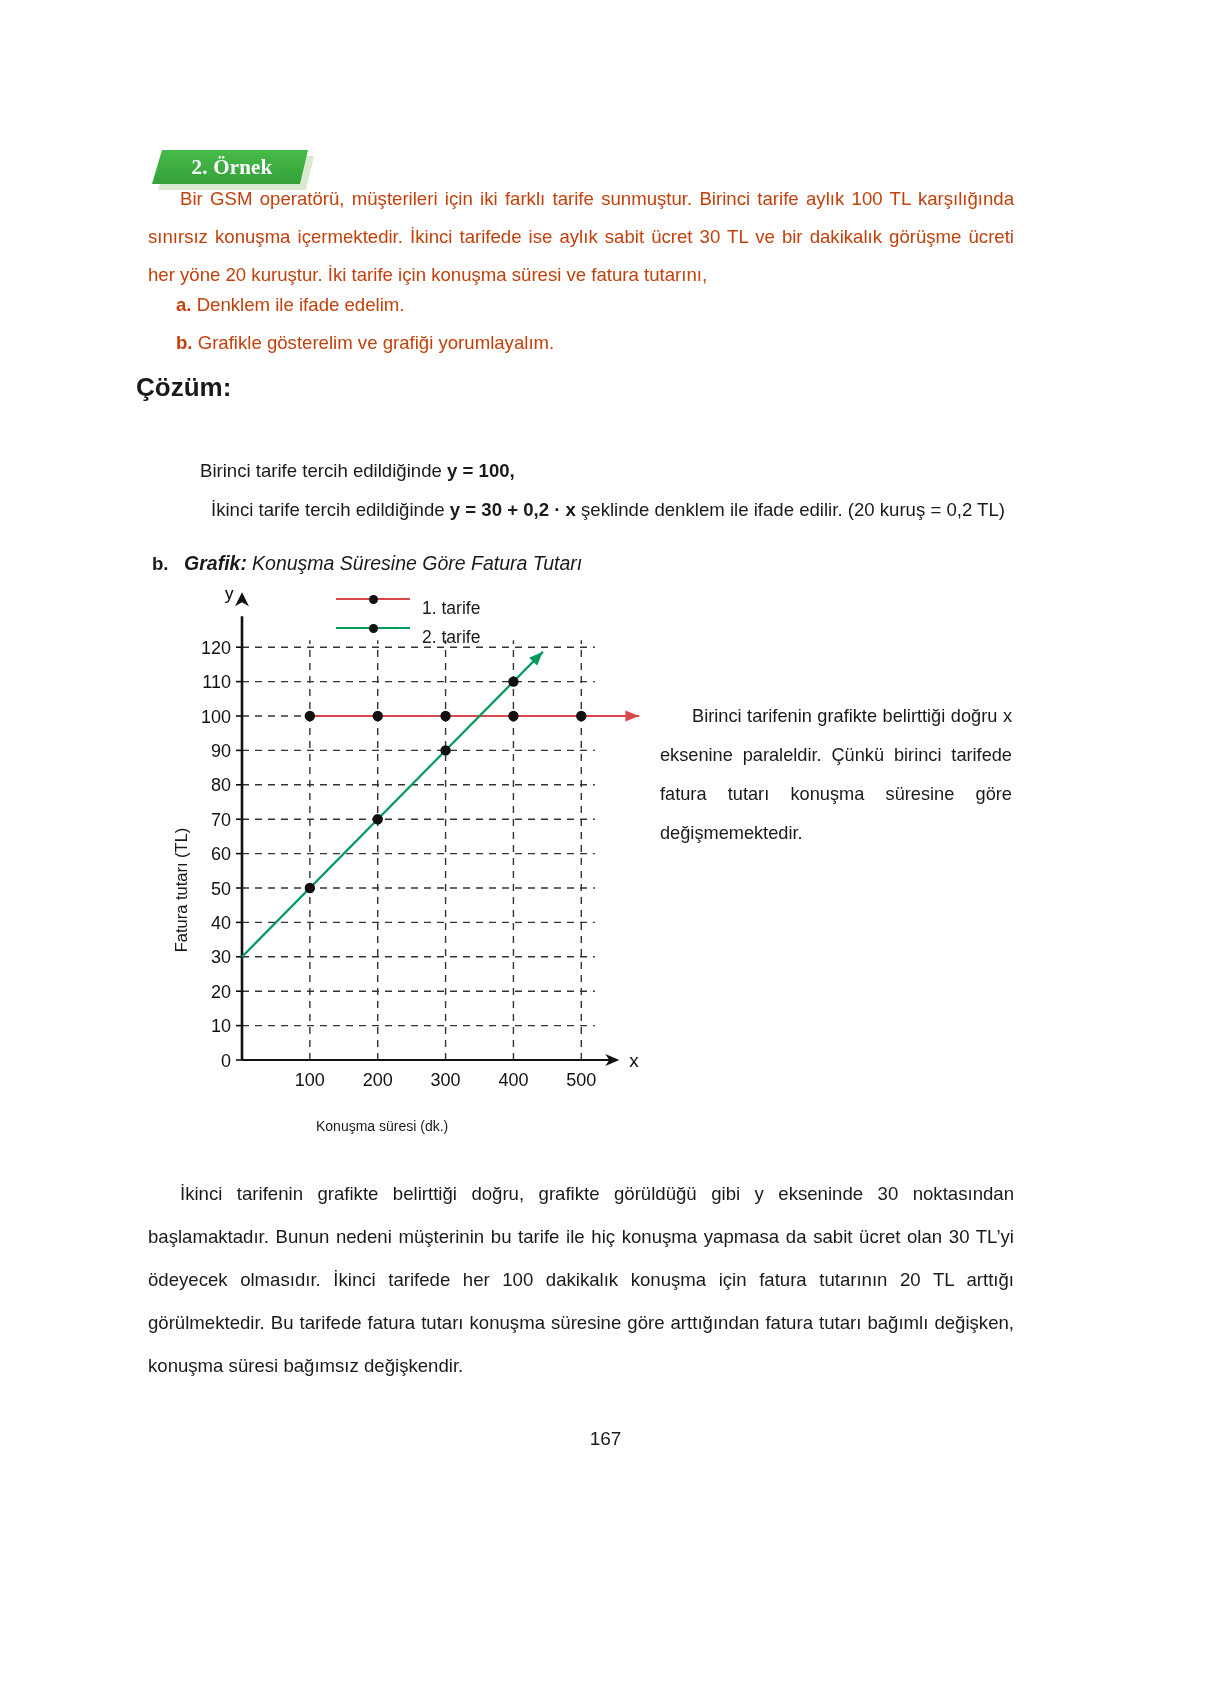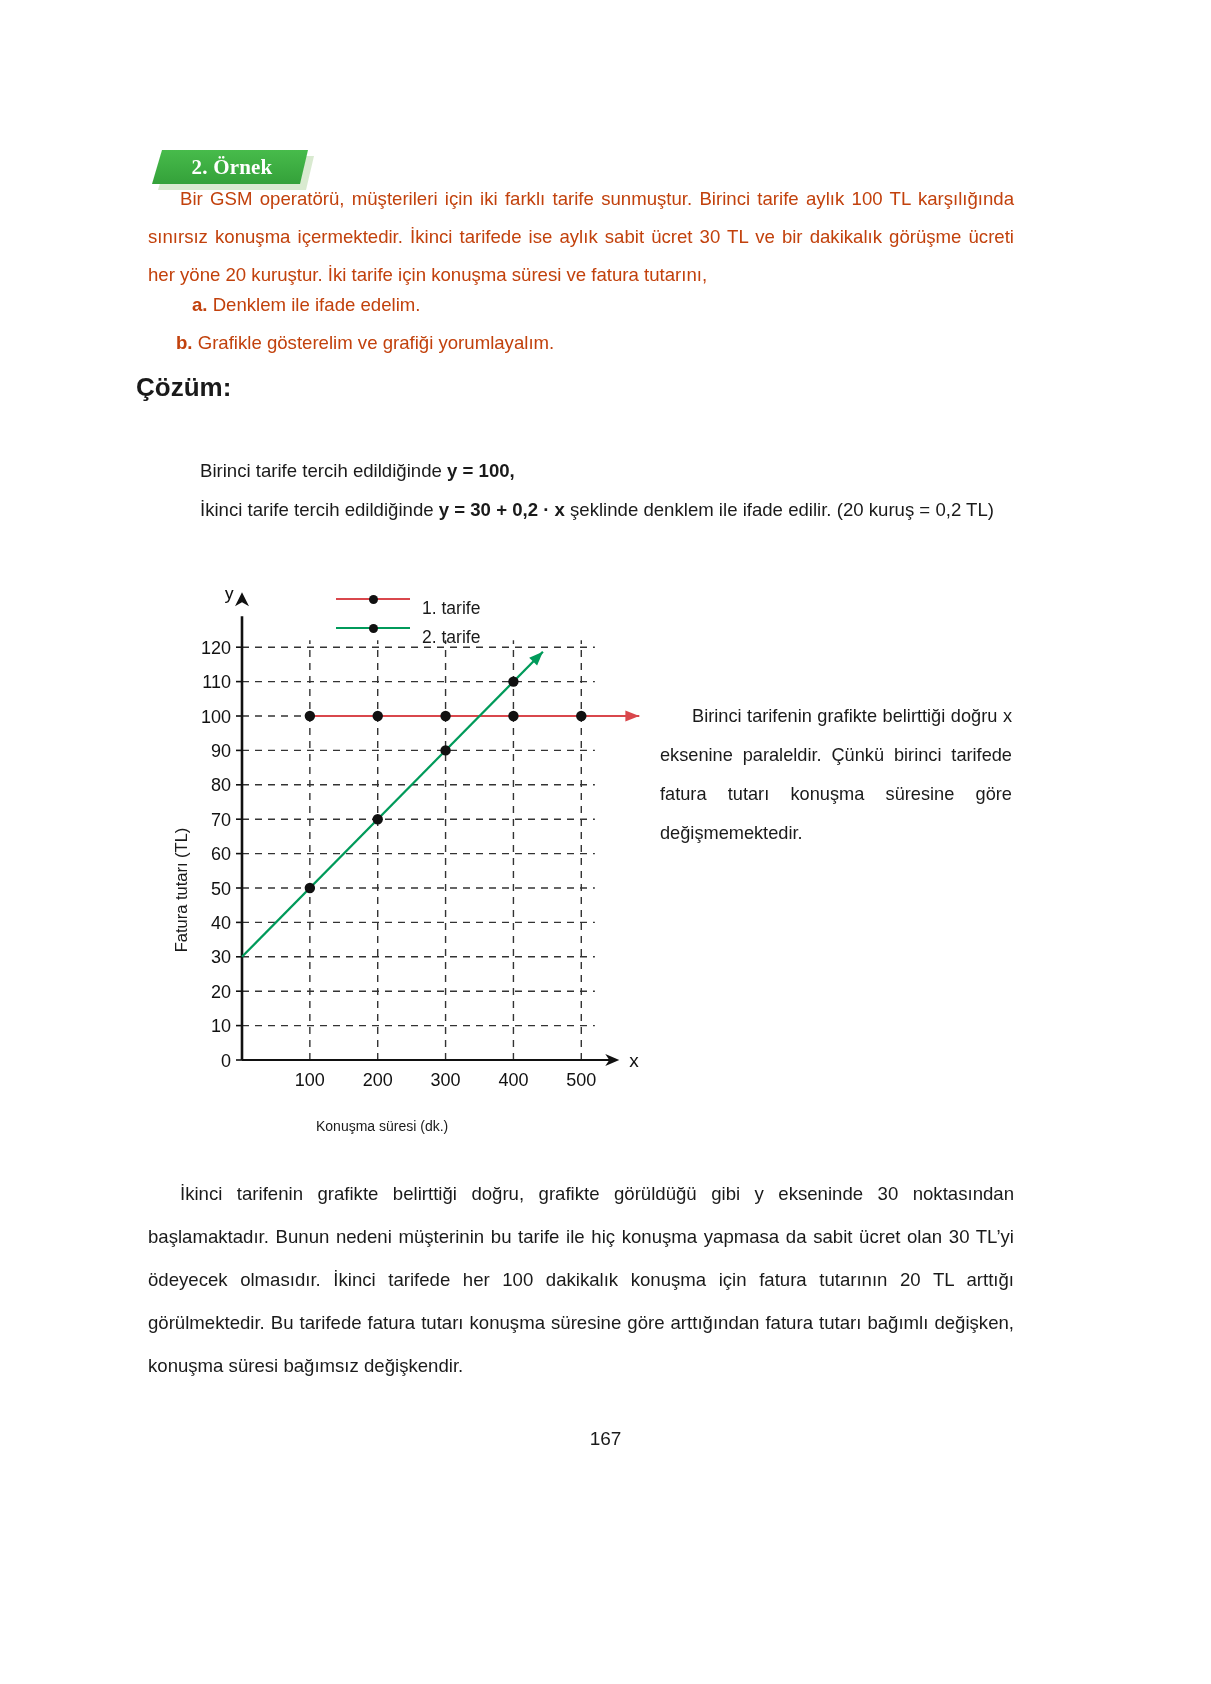--- a/index.html
+++ b/index.html
@@ -110,41 +110,47 @@
 
   <div class="badge-wrap">
     <div class="badge-shadow"></div>
     <div class="badge">
       <span>2. Örnek</span>
     </div>
   </div>
 
   <div class="para intro">Bir GSM operatörü, müşterileri için iki farklı tarife sunmuştur. Birinci tarife aylık 100 TL karşılığında sınırsız konuşma içermektedir. İkinci tarifede ise aylık sabit ücret 30 TL ve bir dakikalık görüşme ücreti her yöne 20 kuruştur. İki tarife için konuşma süresi ve fatura tutarını,</div>
 
-  <div class="para item" style="top:286px;margin-left:16px;">
+  <div class="para item" style="top:286px;">
     <b>a.</b>
     <span>Denklem ile ifade edelim.</span>
   </div>
 
   <div class="para item" style="top:324px;">
     <b>b.</b>
     <span>Grafikle gösterelim ve grafiği yorumlayalım.</span>
   </div>
 
   <div class="cozum">Çözüm:</div>
 
 
   <div class="sub" style="left:200px; top:452px;">
     <span>Birinci tarife tercih edildiğinde </span><b>y = 100,</b>
   </div>
 
-  <div class="sub" style="left:200px; top:491px; width:816px;">
+  <div class="sub" style="left:200px; top:491px; width:816px;text-align:center;">
     <span>İkinci tarife tercih edildiğinde </span><b>y = 30 + 0,2 · x</b><span> şeklinde denklem ile ifade edilir. (20 kuruş = 0,2 TL)</span>
   </div>
 
+  <div class="gcap">
+    <span class="bl">b.</span>
+    &nbsp;
+    <span class="gk">Grafik:</span>
+    <span class="tt">Konuşma Süresine Göre Fatura Tutarı</span>
+  </div>
 
   <div class="chart">
 
     <div class="legend">
       <div class="legend-row">
         <span class="legend-line" style="background:#d9474c;">
             <i></i>
           </span>
         <span class="legend-label">1. tarife</span>
       </div>

